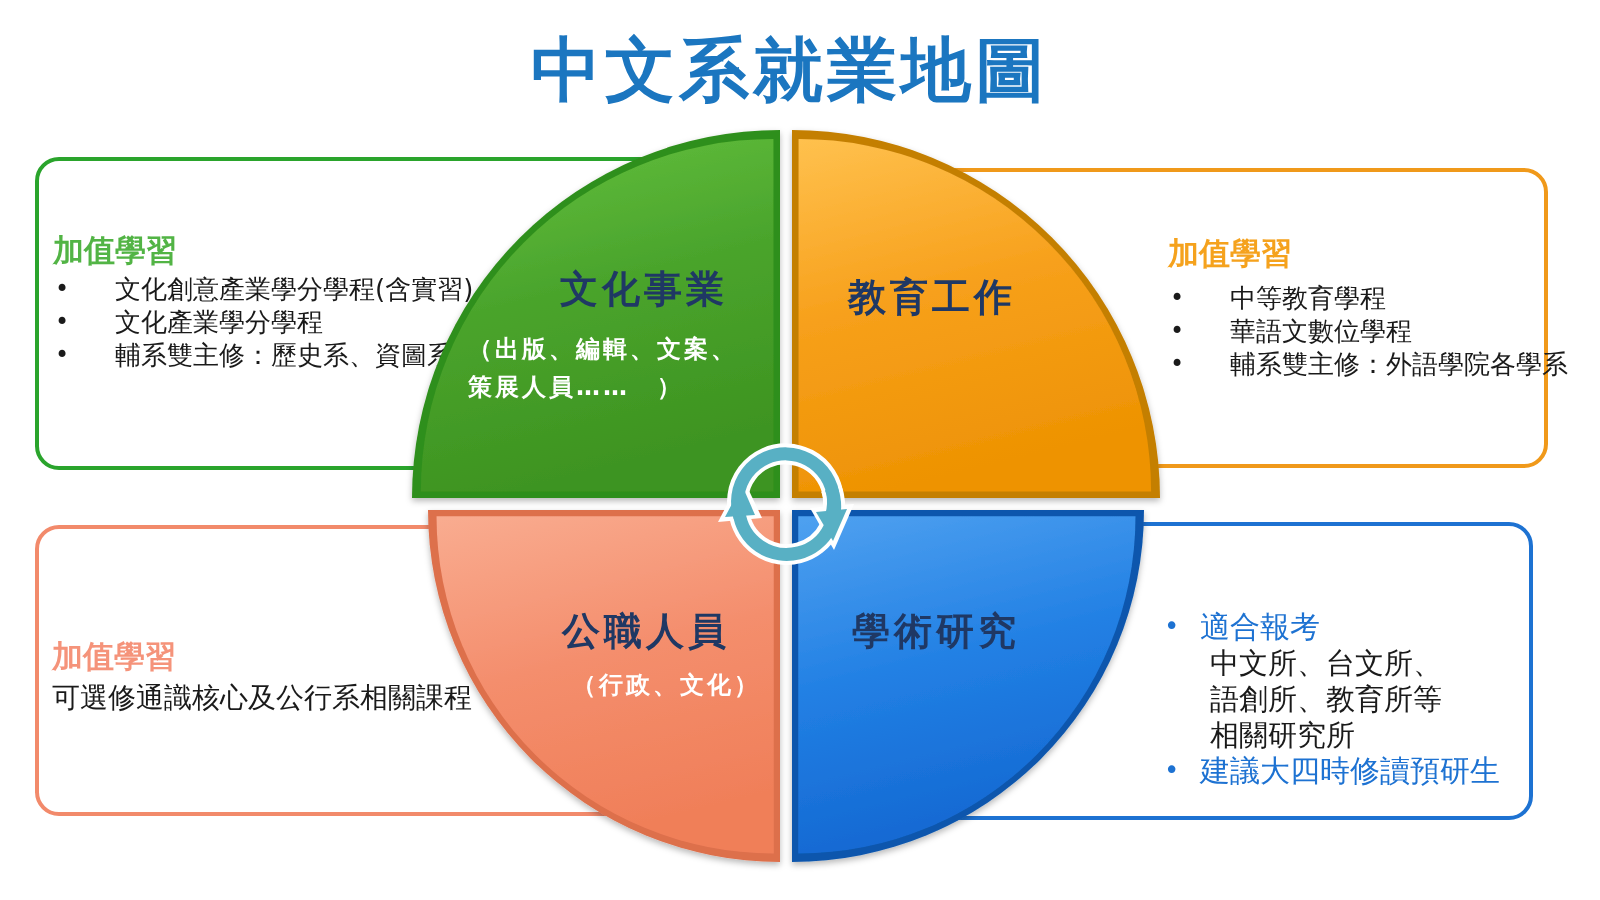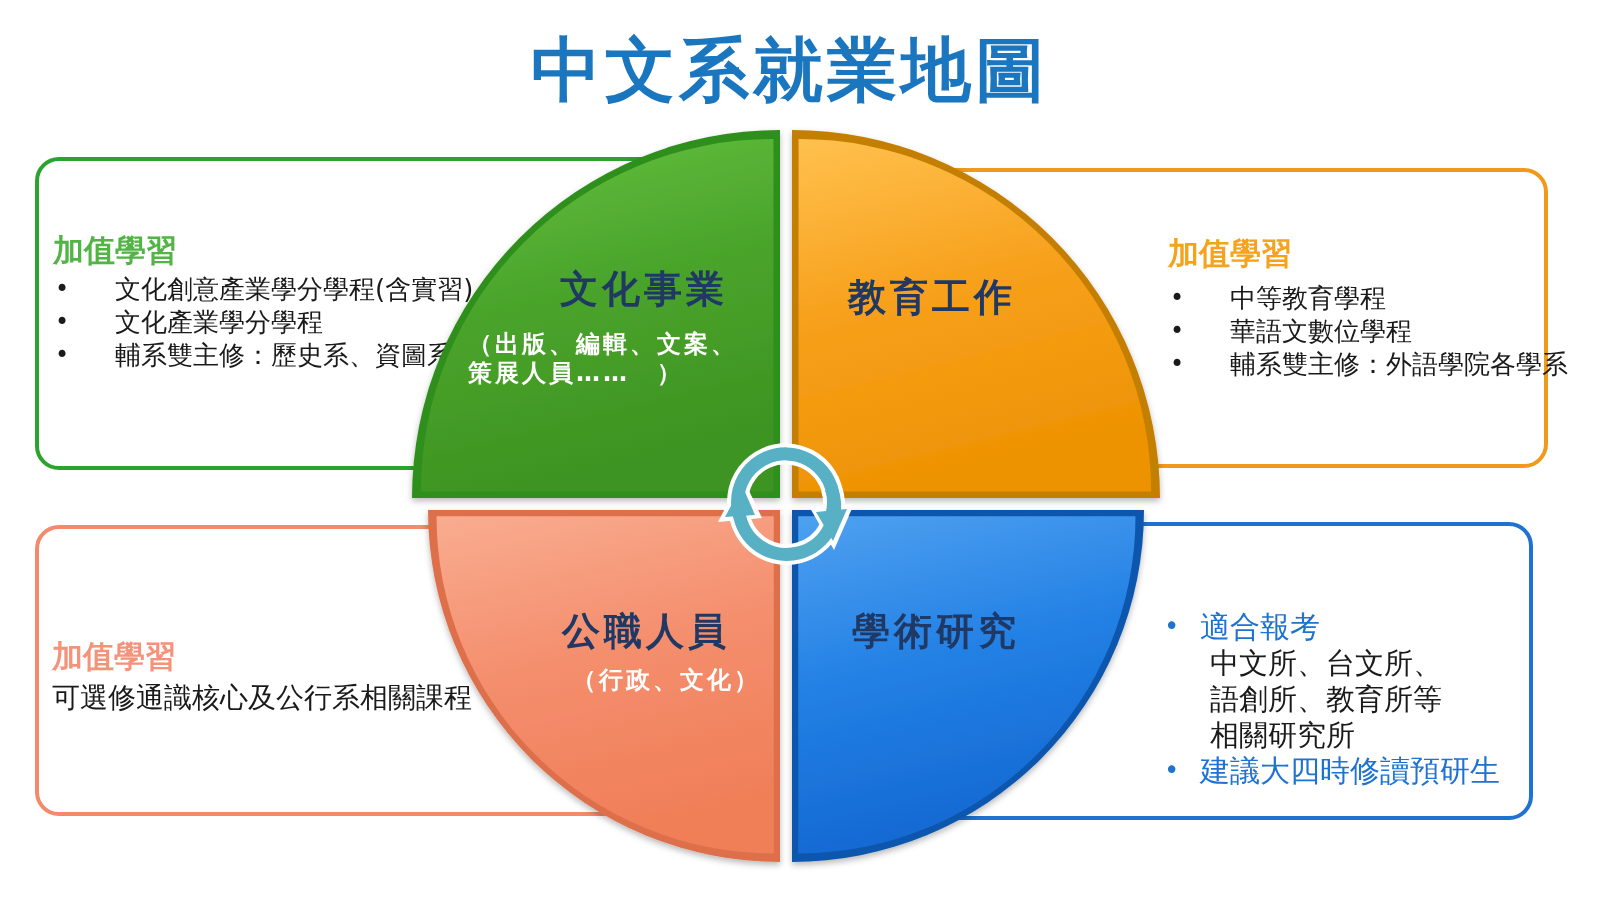--- a/index.html
+++ b/index.html
@@ -37,21 +37,21 @@
   .box-blue .b2{left:260px;top:226px;}
   
   .pie-svg{position:absolute;left:0;top:0;z-index:2;}
   
   .q-title{
     position:absolute;z-index:3;font-size:38px;font-weight:bold;color:#1F3864;
     letter-spacing:4px;white-space:nowrap;
   }
   .q-sub{
     position:absolute;z-index:3;font-size:24px;font-weight:bold;color:#ffffff;
-    letter-spacing:3px;line-height:29px;white-space:pre-line;
+    letter-spacing:3px;line-height:38px;white-space:pre-line;
   }
   .qt-culture{left:560px;top:264px;}  .qs-culture{left:468px;top:330px;width:330px;}
   .qt-edu{left:848px;top:272px;}      .qs-edu{left:786px;top:337px;width:310px;}
   .qt-civil{left:562px;top:606px;}    .qs-civil{left:572px;top:666px;width:240px;}
   .qt-acad{left:852px;top:606px;text-align:right;}
 </style>
 </head>
 <body>
 
 <div class="canvas">

